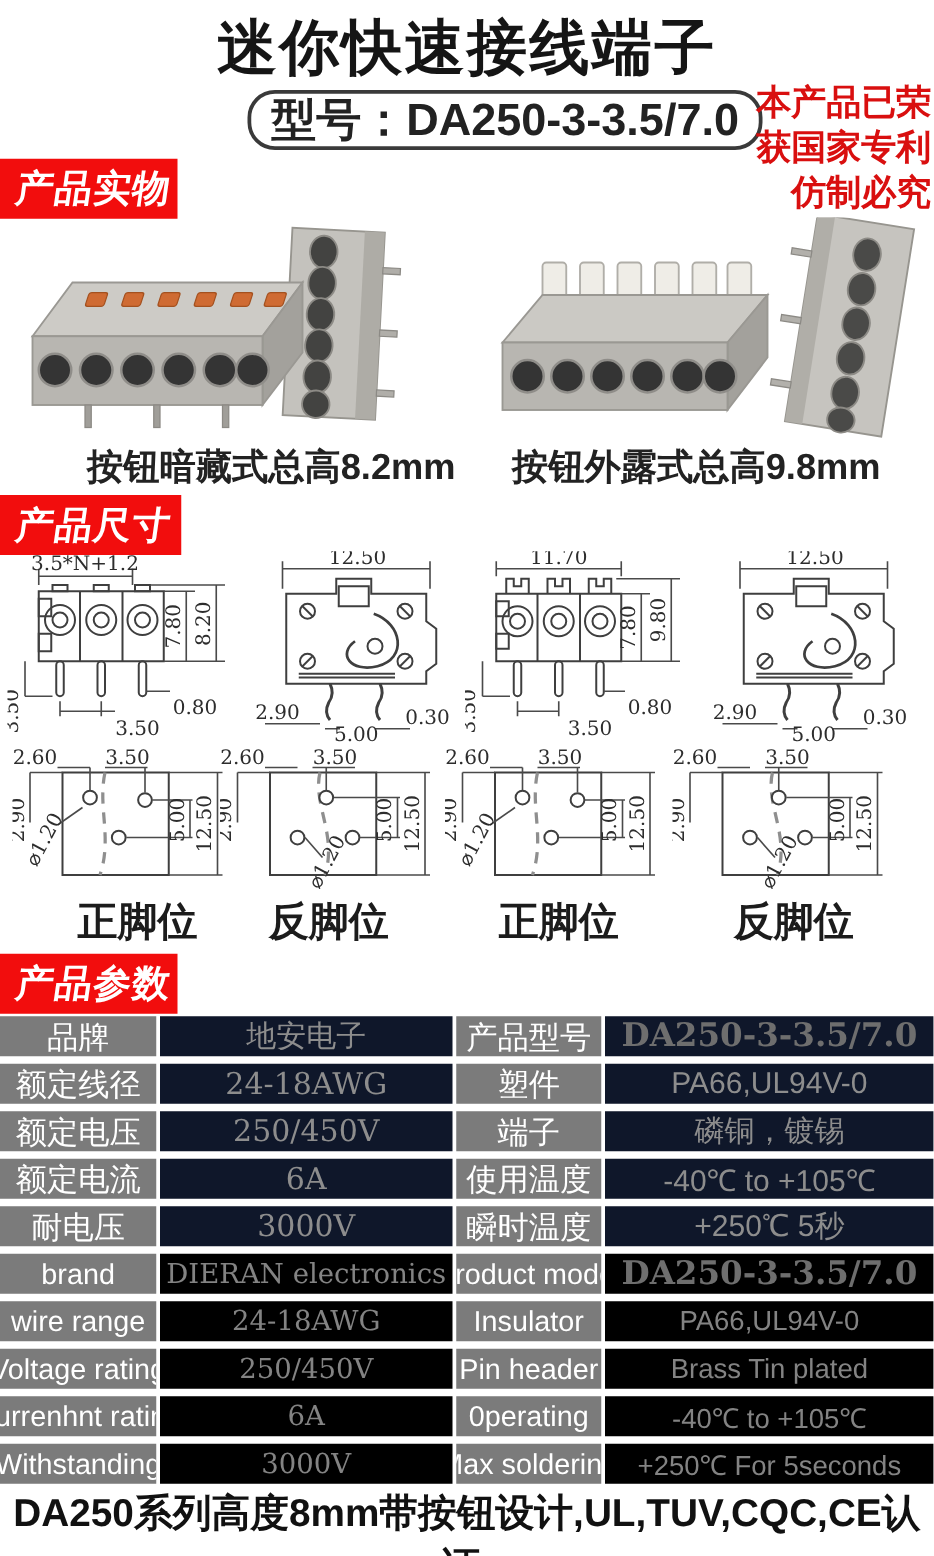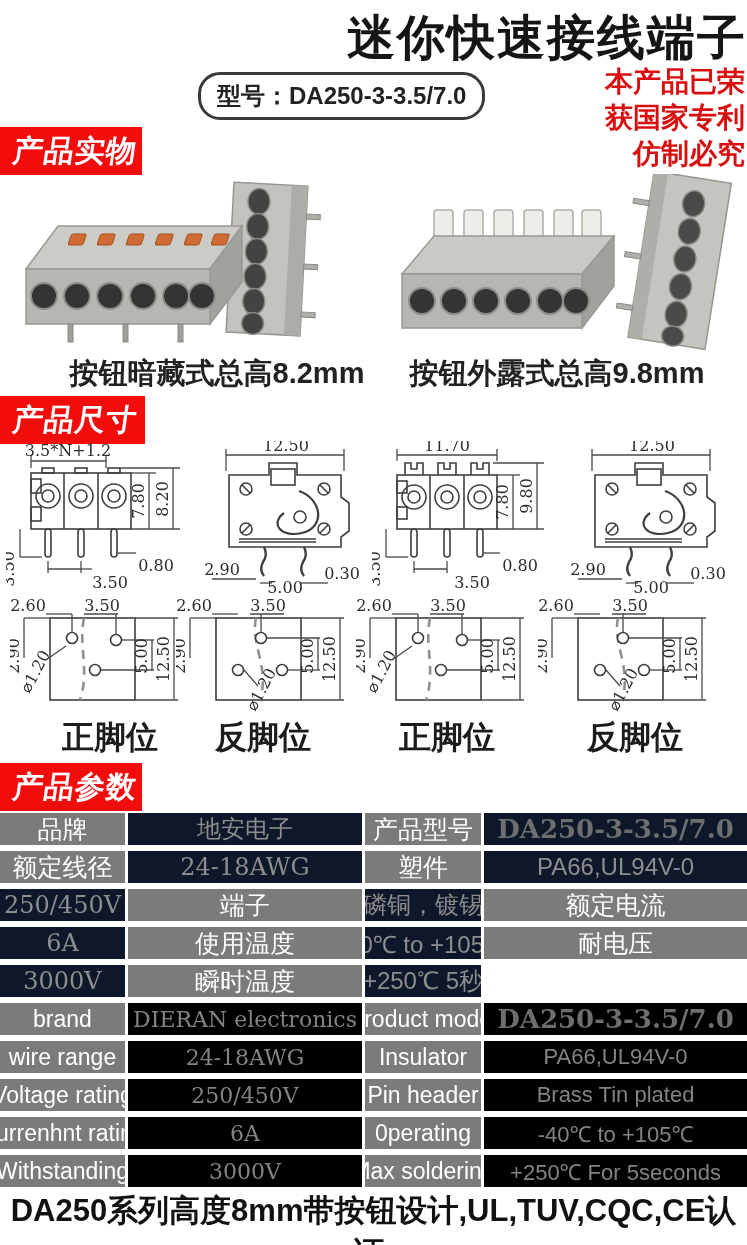--- a/index.html
+++ b/index.html
@@ -1,24 +1,24 @@
 <!DOCTYPE html>
 <html><head>
 <meta charset="utf-8">
 <style>
   html,body{margin:0;padding:0;background:#ffffff;}
   .page{position:relative;width:747px;height:1245px;background:#fff;overflow:hidden;
         font-family:"Liberation Sans",sans-serif;color:#1a1a1a;}
   .abs{position:absolute;}
 
   
-  .title{top:6px;left:0;width:747px;text-align:right;font-size:48px;font-weight:bold;
+  .title{top:6px;left:0;width:747px;text-align:center;font-size:48px;font-weight:bold;
          letter-spacing:2px;color:#151515;}
   .model-badge{top:72px;left:198px;height:42px;border:3px solid #3a3a3a;border-radius:22px;
-         display:flex;align-items:center;padding:0 16px;font-size:24px;font-weight:bold;color:#222;}
+         display:flex;align-items:center;padding:0 16px;font-size:36px;font-weight:bold;color:#222;}
   .patent{top:64px;right:2px;width:186px;text-align:right;color:#d90f0f;font-weight:bold;
          font-size:28px;line-height:36px;}
 
   
   .banner{background:#f20d0d;height:48px;display:flex;align-items:center;padding-left:13px;}
   .banner span{color:#fff;font-size:30px;font-weight:bold;transform:skewX(-8deg);letter-spacing:1px;}
   .banner.b1{top:127px;left:0;width:129px;}
   .banner.b2{top:396px;left:0;width:132px;}
   .banner.b3{top:763px;left:0;width:129px;}
 
@@ -452,20 +452,21 @@
     <div class="cell lbl">品牌</div>
     <div class="cell val">地安电子</div>
     <div class="cell lbl">产品型号</div>
     <div class="cell val model">DA250-3-3.5/7.0</div>
 
     <div class="cell lbl">额定线径</div>
     <div class="cell val">24-18AWG</div>
     <div class="cell lbl">塑件</div>
     <div class="cell val sans">PA66,UL94V-0</div>
 
+    <div class="cell lbl">额定电压</div>
     <div class="cell val">250/450V</div>
     <div class="cell lbl">端子</div>
     <div class="cell val">磷铜，镀锡</div>
 
     <div class="cell lbl">额定电流</div>
     <div class="cell val">6A</div>
     <div class="cell lbl">使用温度</div>
     <div class="cell val sans">-40℃ to +105℃</div>
 
     <div class="cell lbl">耐电压</div>

